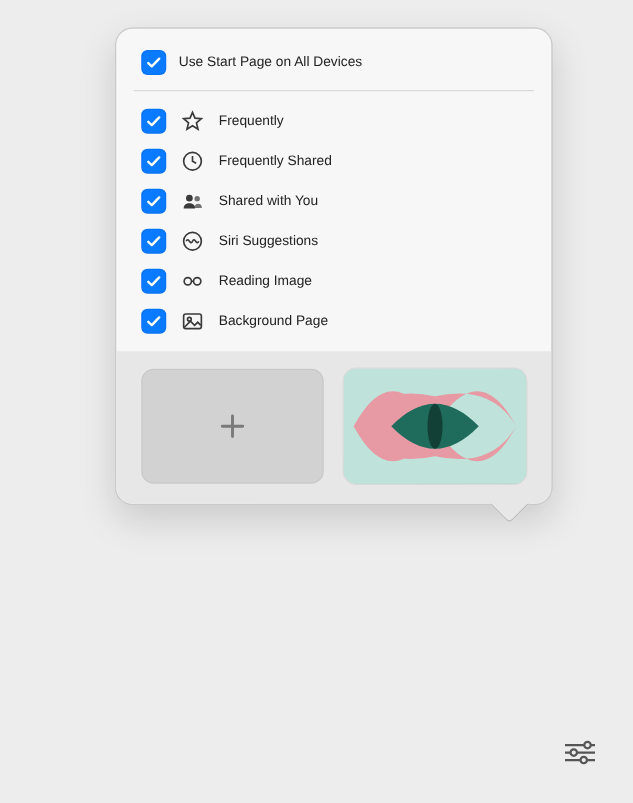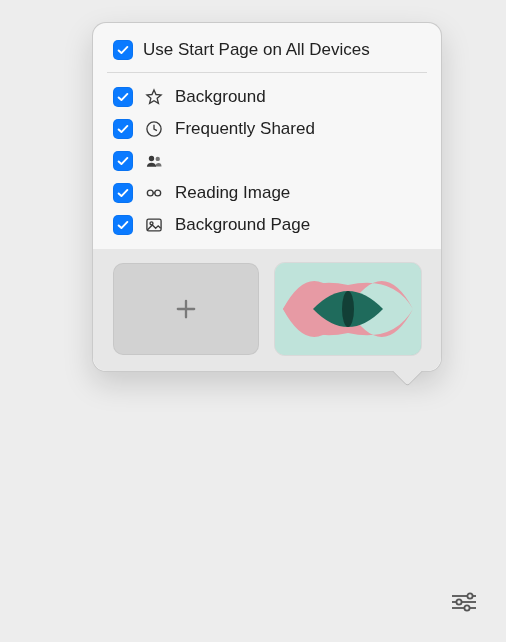--- a/index.html
+++ b/index.html
@@ -23,21 +23,21 @@
       right: 22px;
       width: 22px;
       height: 22px;
       background: #e7e7e7;
       border-right: 1px solid rgba(0,0,0,.18);
       border-bottom: 1px solid rgba(0,0,0,.18);
       transform: rotate(45deg);
       border-bottom-right-radius: 4px;
     }
 
-    .row { display: flex; align-items: center; gap: 10px; padding: 5px 20px; font-size: 17px; color: #222; }
+    .row { display: flex; align-items: center; gap: 10px; padding: 5px 20px; font-size: 11px; color: #222; }
     .row.header { padding: 3px 20px 12px 20px; }
     .divider { height: 1px; background: rgba(0,0,0,.12); margin: 0 14px 8px 14px; }
 
     .chk {
       width: 20px; height: 20px; flex: 0 0 20px;
       border-radius: 5px;
       background: #0a7aff;
       display: flex; align-items: center; justify-content: center;
       box-shadow: inset 0 0 0 1px rgba(0,0,0,.05);
     }
@@ -89,21 +89,21 @@
     <span class="chk">
         <svg viewBox="0 0 16 16">
           <path d="M3 8.5 L6.2 11.5 L13 4.5" stroke="#fff" stroke-width="2.2" fill="none" stroke-linecap="round" stroke-linejoin="round"></path>
         </svg>
       </span>
     <span class="ico">
       <svg viewBox="0 0 24 24">
           <path d="M12 3.5 L14.4 9 L20.5 9.5 L15.8 13.6 L17.3 19.7 L12 16.4 L6.7 19.7 L8.2 13.6 L3.5 9.5 L9.6 9 Z"></path>
         </svg>
     </span>
-    <span>Background</span>
+    <span>Frequently</span>
   </div>
 
   <div class="row">
     <span class="chk">
         <svg viewBox="0 0 16 16">
           <path d="M3 8.5 L6.2 11.5 L13 4.5" stroke="#fff" stroke-width="2.2" fill="none" stroke-linecap="round" stroke-linejoin="round"></path>
         </svg>
       </span>
     <span class="ico">
       <svg viewBox="0 0 24 24">
@@ -121,23 +121,38 @@
         </svg>
       </span>
     <span class="ico">
       <svg viewBox="0 0 24 24">
         <circle class="fill" cx="9" cy="9" r="3.2"></circle>
         <path class="fill" d="M3.5 19 C3.5 15.5 6 14 9 14 C12 14 14.5 15.5 14.5 19 Z"></path>
         <circle class="fill" cx="16.5" cy="9.5" r="2.6" opacity=".7"></circle>
         <path class="fill" d="M13.5 18.5 C14 15.8 15.5 14.5 17.5 14.5 C19.5 14.5 21 15.8 21 18.5 Z" opacity=".7"></path>
       </svg>
     </span>
-  </div>
-
-
+    <span>Shared with You</span>
+  </div>
+
+
+  <div class="row">
+    <span class="chk">
+        <svg viewBox="0 0 16 16">
+          <path d="M3 8.5 L6.2 11.5 L13 4.5" stroke="#fff" stroke-width="2.2" fill="none" stroke-linecap="round" stroke-linejoin="round"></path>
+        </svg>
+      </span>
+    <span class="ico">
+      <svg viewBox="0 0 24 24">
+          <circle cx="12" cy="12" r="8.5"></circle>
+          <path d="M6 12 C8 7, 10 17, 12 12 C14 7, 16 17, 18 12"></path>
+        </svg>
+    </span>
+    <span>Siri Suggestions</span>
+  </div>
 
   <div class="row">
     <span class="chk">
         <svg viewBox="0 0 16 16">
           <path d="M3 8.5 L6.2 11.5 L13 4.5" stroke="#fff" stroke-width="2.2" fill="none" stroke-linecap="round" stroke-linejoin="round"></path>
         </svg>
       </span>
     <span class="ico">
       <svg viewBox="0 0 24 24">
           <circle cx="7.5" cy="12" r="3.5"></circle>

